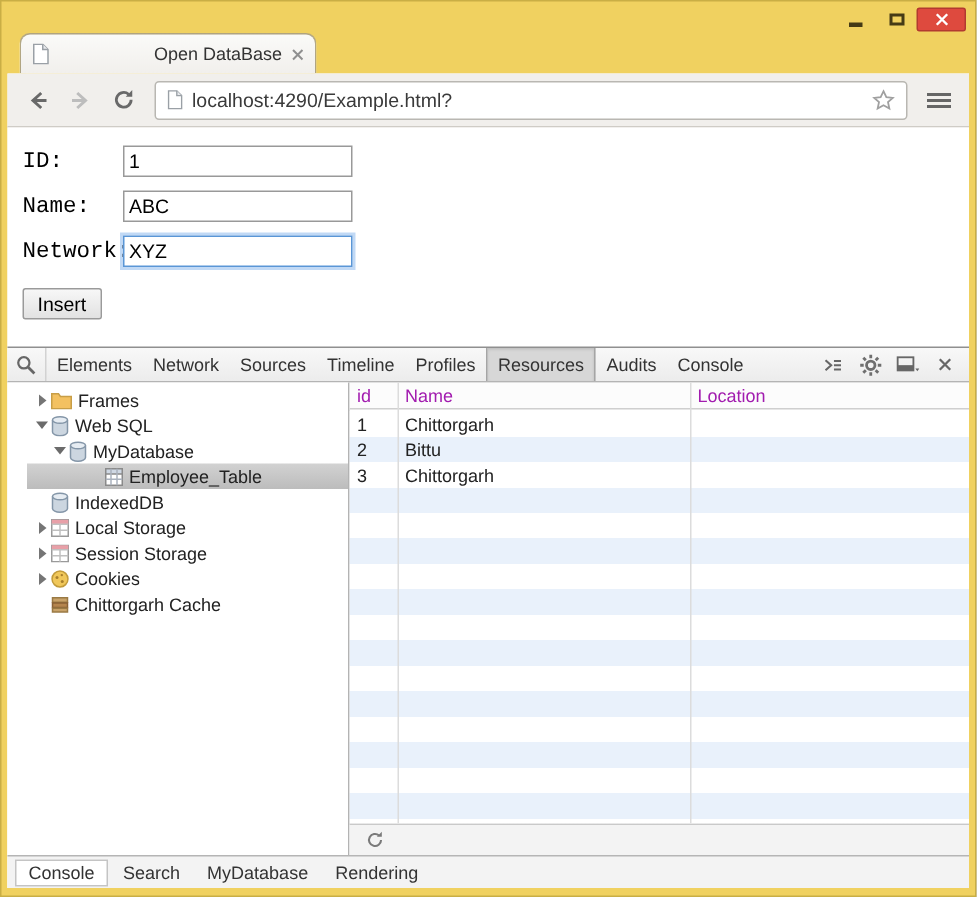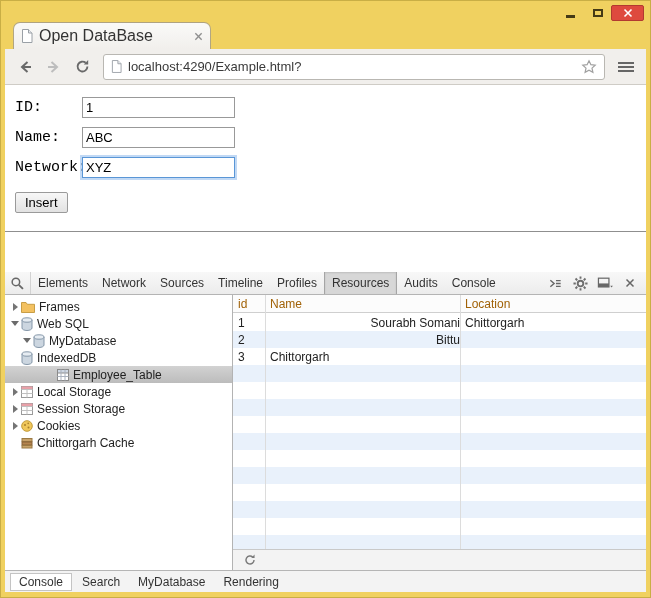--- a/index.html
+++ b/index.html
@@ -9,64 +9,64 @@
   
   .titlebar { position:absolute; top:0; left:0; right:0; height:48px; }
   .win-controls { position:absolute; top:4px; right:6px; display:flex; align-items:center; }
   .win-btn { width:27px; height:16px; display:flex; align-items:center; justify-content:center; cursor:default; }
   .win-btn.close { width:33px; background:#de4a3e; border-radius:2px; border:1px solid #b23a30; }
   .glyph-min { width:9px; height:3px; background:#453a15; margin-top:6px; }
   .glyph-max { width:10px; height:8px; border:2px solid #453a15; }
   .tab { position:absolute; left:12px; top:21px; width:198px; height:27px;
          background:linear-gradient(#fafaf8,#f1efec); border:1px solid rgba(110,88,20,.5); border-bottom:none;
          border-radius:7px 7px 0 0; display:flex; align-items:center; padding:0 7px; gap:6px; }
-  .tab-title { font-size:16px; color:#333; flex:1; white-space:nowrap; overflow:hidden; }
+  .tab-title { font-size:12px; color:#333; flex:1; white-space:nowrap; overflow:hidden;text-align:right; }
 
   
   .chrome { position:absolute; left:4px; right:4px; top:48px; bottom:5px; background:#fff; display:flex; flex-direction:column; }
   .toolbar { height:36px; flex:none; background:#f1efec; border-bottom:1px solid #cfccc6; display:flex; align-items:center; padding:0 6px; gap:2px; }
   .nav-btn { width:27px; height:27px; display:flex; align-items:center; justify-content:center; border-radius:3px; }
   .omnibox { flex:1; height:26px; margin:0 5px; background:#fff; border:1px solid #b9b7b2; border-radius:3px; display:flex; align-items:center; padding:0 7px; gap:6px; }
   .url-text { font-size:13px; color:#3a3a3a; flex:1; white-space:nowrap; overflow:hidden; }
   .menu-btn { width:28px; height:26px; display:flex; flex-direction:column; align-items:center; justify-content:center; gap:2px; border-radius:3px; }
   .menu-btn i { display:block; width:16px; height:2px; background:#666; }
 
   
   .page { flex:1; background:#fff; padding:12px 0 0 10px; overflow:hidden; }
   .field-row { display:flex; align-items:center; margin-bottom:9px; }
   .field-label { width:67px; font-family:Liberation Mono, monospace; font-size:15px; color:#000; }
   .field-input { width:153px; height:21px; border:1px solid #999; background:#fff; font-family:"Liberation Sans", sans-serif; font-size:13px; padding:1px 3px; outline:none; }
   .field-input.focused { border:1px solid #5a96d6; box-shadow:0 0 0 2px rgba(100,160,230,.4); }
   .insert-btn { margin-top:5px; font-size:13px; color:#000; padding:2px 9px; background:linear-gradient(#f7f7f7,#e2e2e2); border:1px solid #9a9a9a; border-radius:2px; }
 
   
   .devtools { height:361px; flex:none; display:flex; flex-direction:column; border-top:1px solid #8f8f8f; background:#fff; }
-  .dt-toolbar { height:23px; flex:none; display:flex; align-items:stretch; background:linear-gradient(#f8f8f8,#ececec); border-bottom:1px solid #b4b4b4; font-size:12px; color:#333;margin-top:40px; }
+  .dt-toolbar { height:23px; flex:none; display:flex; align-items:stretch; background:linear-gradient(#f8f8f8,#ececec); border-bottom:1px solid #b4b4b4; font-size:12px; color:#333; }
   .dt-search-btn { width:26px; display:flex; align-items:center; justify-content:center; border-right:1px solid #d2d2d2; }
   .dt-tab { display:flex; align-items:center; padding:0 7px; cursor:default; }
   .dt-tab.selected { background:#d7d7d7; border-left:1px solid #a5a5a5; border-right:1px solid #a5a5a5; box-shadow:inset 0 1px 2px rgba(0,0,0,.12); }
   .dt-right { margin-left:auto; display:flex; align-items:center; gap:3px; padding-right:5px; }
   .dt-icon-btn { width:22px; height:20px; display:flex; align-items:center; justify-content:center; }
 
   .dt-body { flex:1; display:flex; min-height:0; }
   .sidebar { width:228px; flex:none; background:#fff; border-right:1px solid #b3b3b3; padding-top:3px; font-size:12px; color:#222; overflow:hidden; }
-  .tree-row { height:17px; display:flex; align-items:center; white-space:nowrap; }
+  .tree-row { height:17px; display:flex; align-items:center; white-space:nowrap;margin-left:13px; }
   .tree-row.selected { background:linear-gradient(#d2d2d2,#bcbcbc); }
   .twisty { width:12px; flex:none; display:flex; align-items:center; justify-content:center; }
   .twisty.right::before { content:""; border-left:5px solid #757575; border-top:4px solid transparent; border-bottom:4px solid transparent; }
   .twisty.down::before { content:""; border-top:5px solid #6b6b6b; border-left:4px solid transparent; border-right:4px solid transparent; }
   .tree-icon { flex:none; margin-right:4px; }
   .tree-label { overflow:hidden; }
 
   .main { flex:1; display:flex; flex-direction:column; min-width:0; }
   .grid { flex:1; position:relative; overflow:hidden; font-size:12px; }
-  .grid-header { height:18px; display:flex; align-items:center; background:#fcfcfc; border-bottom:1px solid #cfcfcf; color:#a16207; }
+  .grid-header { height:18px; display:flex; align-items:center; background:#fcfcfc; border-bottom:1px solid #cfcfcf; color:#a21caf; }
   .gh-cell { padding-left:5px; height:100%; display:flex; align-items:center; }
   .col-id { width:32px; flex:none; }
-  .col-name { width:195px; flex:none;text-align:right; }
+  .col-name { width:195px; flex:none; }
   .col-loc { flex:1; }
   .grid-body { position:absolute; top:19px; left:0; right:0; bottom:0;
                background:repeating-linear-gradient(to bottom,#fff 0,#fff 17px,#e9f1fb 17px,#e9f1fb 34px); }
   .grid-row { height:17px; display:flex; align-items:center; color:#222; }
   .gc { padding-left:5px; overflow:hidden; white-space:nowrap; }
   .vline { position:absolute; top:0; bottom:0; width:1px; background:#dcdcdc; }
   .vline.v1 { left:32px; } .vline.v2 { left:227px; }
   .grid-toolbar { height:21px; flex:none; background:#f3f3f3; border-top:1px solid #c9c9c9; display:flex; align-items:center; padding-left:10px; }
 
   .dt-footer { height:22px; flex:none; background:#f3f3f3; border-top:1px solid #b5b5b5; display:flex; align-items:center; padding-left:5px; font-size:12px; color:#333; gap:2px; }
@@ -222,36 +222,36 @@
             <span class="tree-label">Web SQL</span>
           </div>
           <div class="tree-row" style="padding-left:16px">
             <span class="twisty down"></span>
             <svg class="tree-icon" width="12" height="14" viewBox="0 0 12 14">
                 <path d="M1 3 v8 c0 1.4 2.2 2.5 5 2.5 s5-1.1 5-2.5 V3" fill="#ccd6e0" stroke="#8496a8"></path>
                 <ellipse cx="6" cy="3" rx="5" ry="2.2" fill="#e6ecf2" stroke="#8496a8"></ellipse>
               </svg>
             <span class="tree-label">MyDatabase</span>
           </div>
+          <div class="tree-row selected" style="padding-left:40px">
+            <span class="twisty"></span>
+            <svg class="tree-icon" width="12" height="12" viewBox="0 0 12 12">
+                <rect x=".5" y=".5" width="11" height="11" fill="#fff" stroke="#8a8a8a"></rect>
+                <rect x=".5" y=".5" width="11" height="3.5" fill="#cfd8e4" stroke="#8a8a8a"></rect>
+                <path d="M.5 7.5 h11 M4 .5 v11 M8 .5 v11" stroke="#aab2be" fill="none"></path>
+              </svg>
+            <span class="tree-label">Employee_Table</span>
+          </div>
           <div class="tree-row" style="padding-left:4px">
             <span class="twisty"></span>
             <svg class="tree-icon" width="12" height="14" viewBox="0 0 12 14">
                 <path d="M1 3 v8 c0 1.4 2.2 2.5 5 2.5 s5-1.1 5-2.5 V3" fill="#ccd6e0" stroke="#8496a8"></path>
                 <ellipse cx="6" cy="3" rx="5" ry="2.2" fill="#e6ecf2" stroke="#8496a8"></ellipse>
               </svg>
             <span class="tree-label">IndexedDB</span>
-          </div>
-          <div class="tree-row selected" style="padding-left:40px">
-            <span class="twisty"></span>
-            <svg class="tree-icon" width="12" height="12" viewBox="0 0 12 12">
-                <rect x=".5" y=".5" width="11" height="11" fill="#fff" stroke="#8a8a8a"></rect>
-                <rect x=".5" y=".5" width="11" height="3.5" fill="#cfd8e4" stroke="#8a8a8a"></rect>
-                <path d="M.5 7.5 h11 M4 .5 v11 M8 .5 v11" stroke="#aab2be" fill="none"></path>
-              </svg>
-            <span class="tree-label">Employee_Table</span>
           </div>
           <div class="tree-row" style="padding-left:4px">
             <span class="twisty right"></span>
             <svg class="tree-icon" width="12" height="12" viewBox="0 0 12 12">
                 <rect x=".5" y=".5" width="11" height="11" fill="#fff" stroke="#9a9a9a"></rect>
                 <rect x=".5" y=".5" width="11" height="3" fill="#e8a0a8"></rect>
                 <path d="M.5 3.5 h11 M.5 7.5 h11 M6 3.5 v8" stroke="#c0c0c0" fill="none"></path>
               </svg>
             <span class="tree-label">Local Storage</span>
           </div>
@@ -288,21 +288,20 @@
         <div class="main">
           <div class="grid">
             <div class="grid-header">
               <div class="gh-cell col-id">id</div>
               <div class="gh-cell col-name">Name</div>
               <div class="gh-cell col-loc">Location</div>
             </div>
             <div class="grid-body">
               <div class="grid-row">
                 <div class="gc col-id">1</div>
-                <div class="gc col-name">Sourabh Somani</div>
                 <div class="gc col-loc">Chittorgarh</div>
               </div>
               <div class="grid-row">
                 <div class="gc col-id">2</div>
                 <div class="gc col-name">Bittu</div>
               </div>
               <div class="grid-row">
                 <div class="gc col-id">3</div>
                 <div class="gc col-loc">Chittorgarh</div>
               </div>

